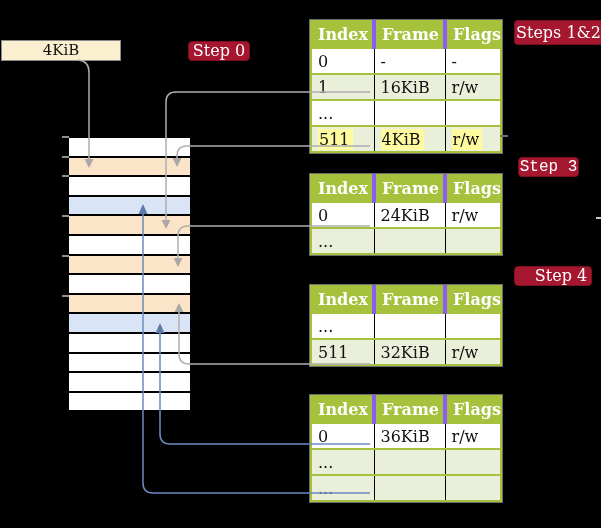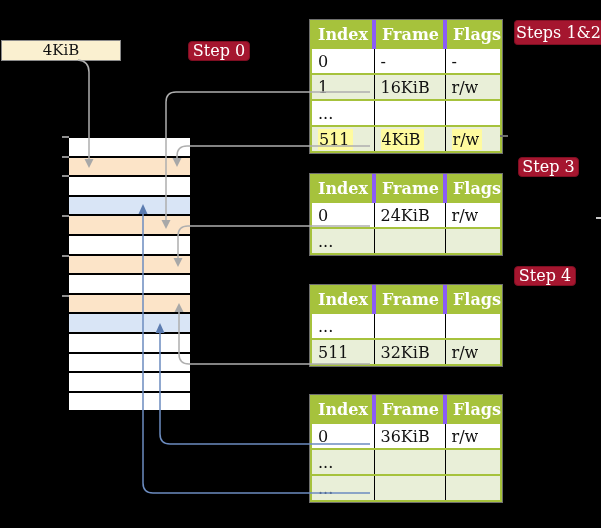--- a/index.html
+++ b/index.html
@@ -22,22 +22,22 @@
     position:absolute;
     background:var(--badge,#A5162F);
     border:1px solid var(--badge-border,#7E0E22);
     color:#fff;text-align:center;
     border-radius:4px;
     font-size:16px;
   }
   .badge.step0{left:188px;top:41px;width:60px;height:18px;line-height:18px;}
   .badge.steps12{left:514px;top:20px;width:87px;height:23px;line-height:23px;font-size:16px;
     border-top-right-radius:0;border-bottom-right-radius:0;border-right:none;}
-  .badge.step3{left:518px;top:157px;width:59px;height:18px;line-height:18px;}
-  .badge.step4{left:514px;top:266px;width:60px;height:18px;line-height:18px;}
+  .badge.step3{left:518px;top:157px;width:59px;height:18px;line-height:18px;font-family:Liberation Mono, monospace;}
+  .badge.step4{left:514px;top:266px;width:60px;height:18px;line-height:18px;padding-left:16px;}
   
   .memory{
     position:absolute;left:69px;top:138px;width:121px;
   }
   .mem-row{
     height:17.6px;border-bottom:2px solid #000;
   }
   .mem-row.unused{background:var(--free,#FFFFFF);}
   .mem-row.page-table{background:var(--pt,#FCE4C8);}
   .mem-row.data{background:var(--data,#D9E5F6);}

